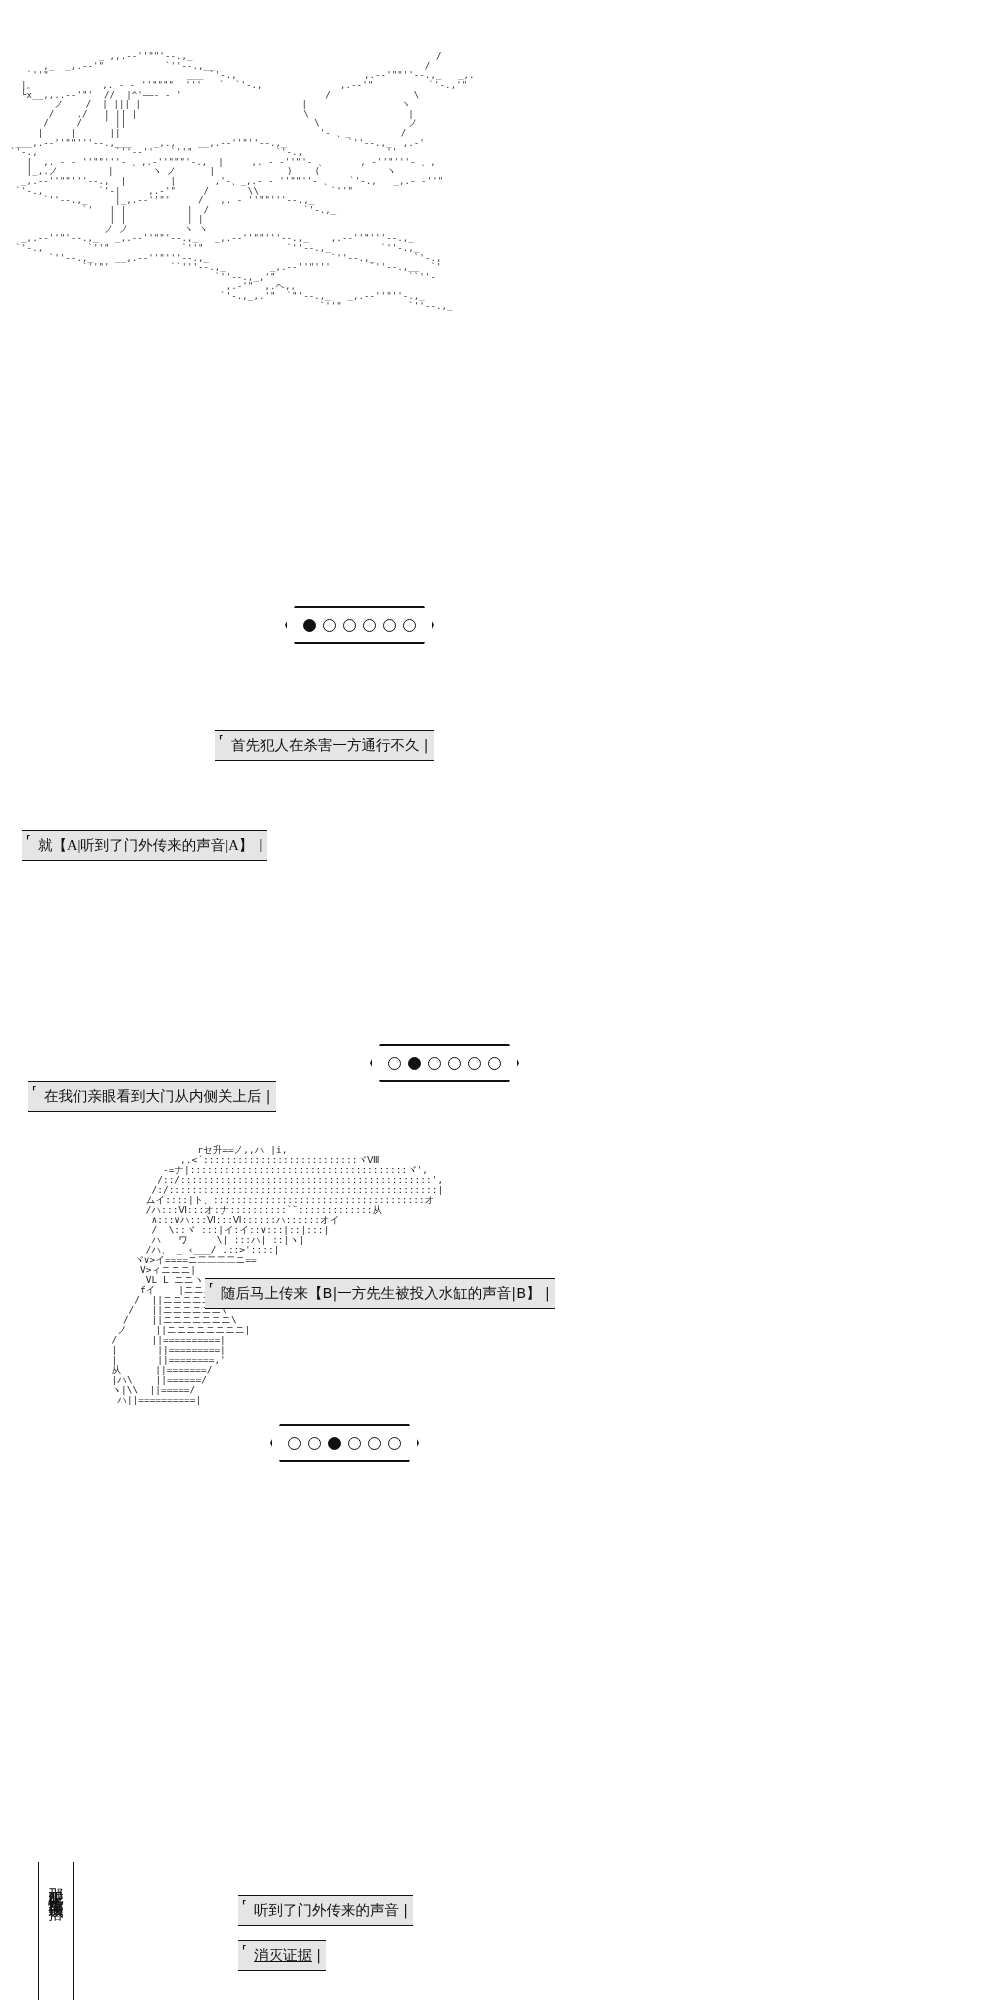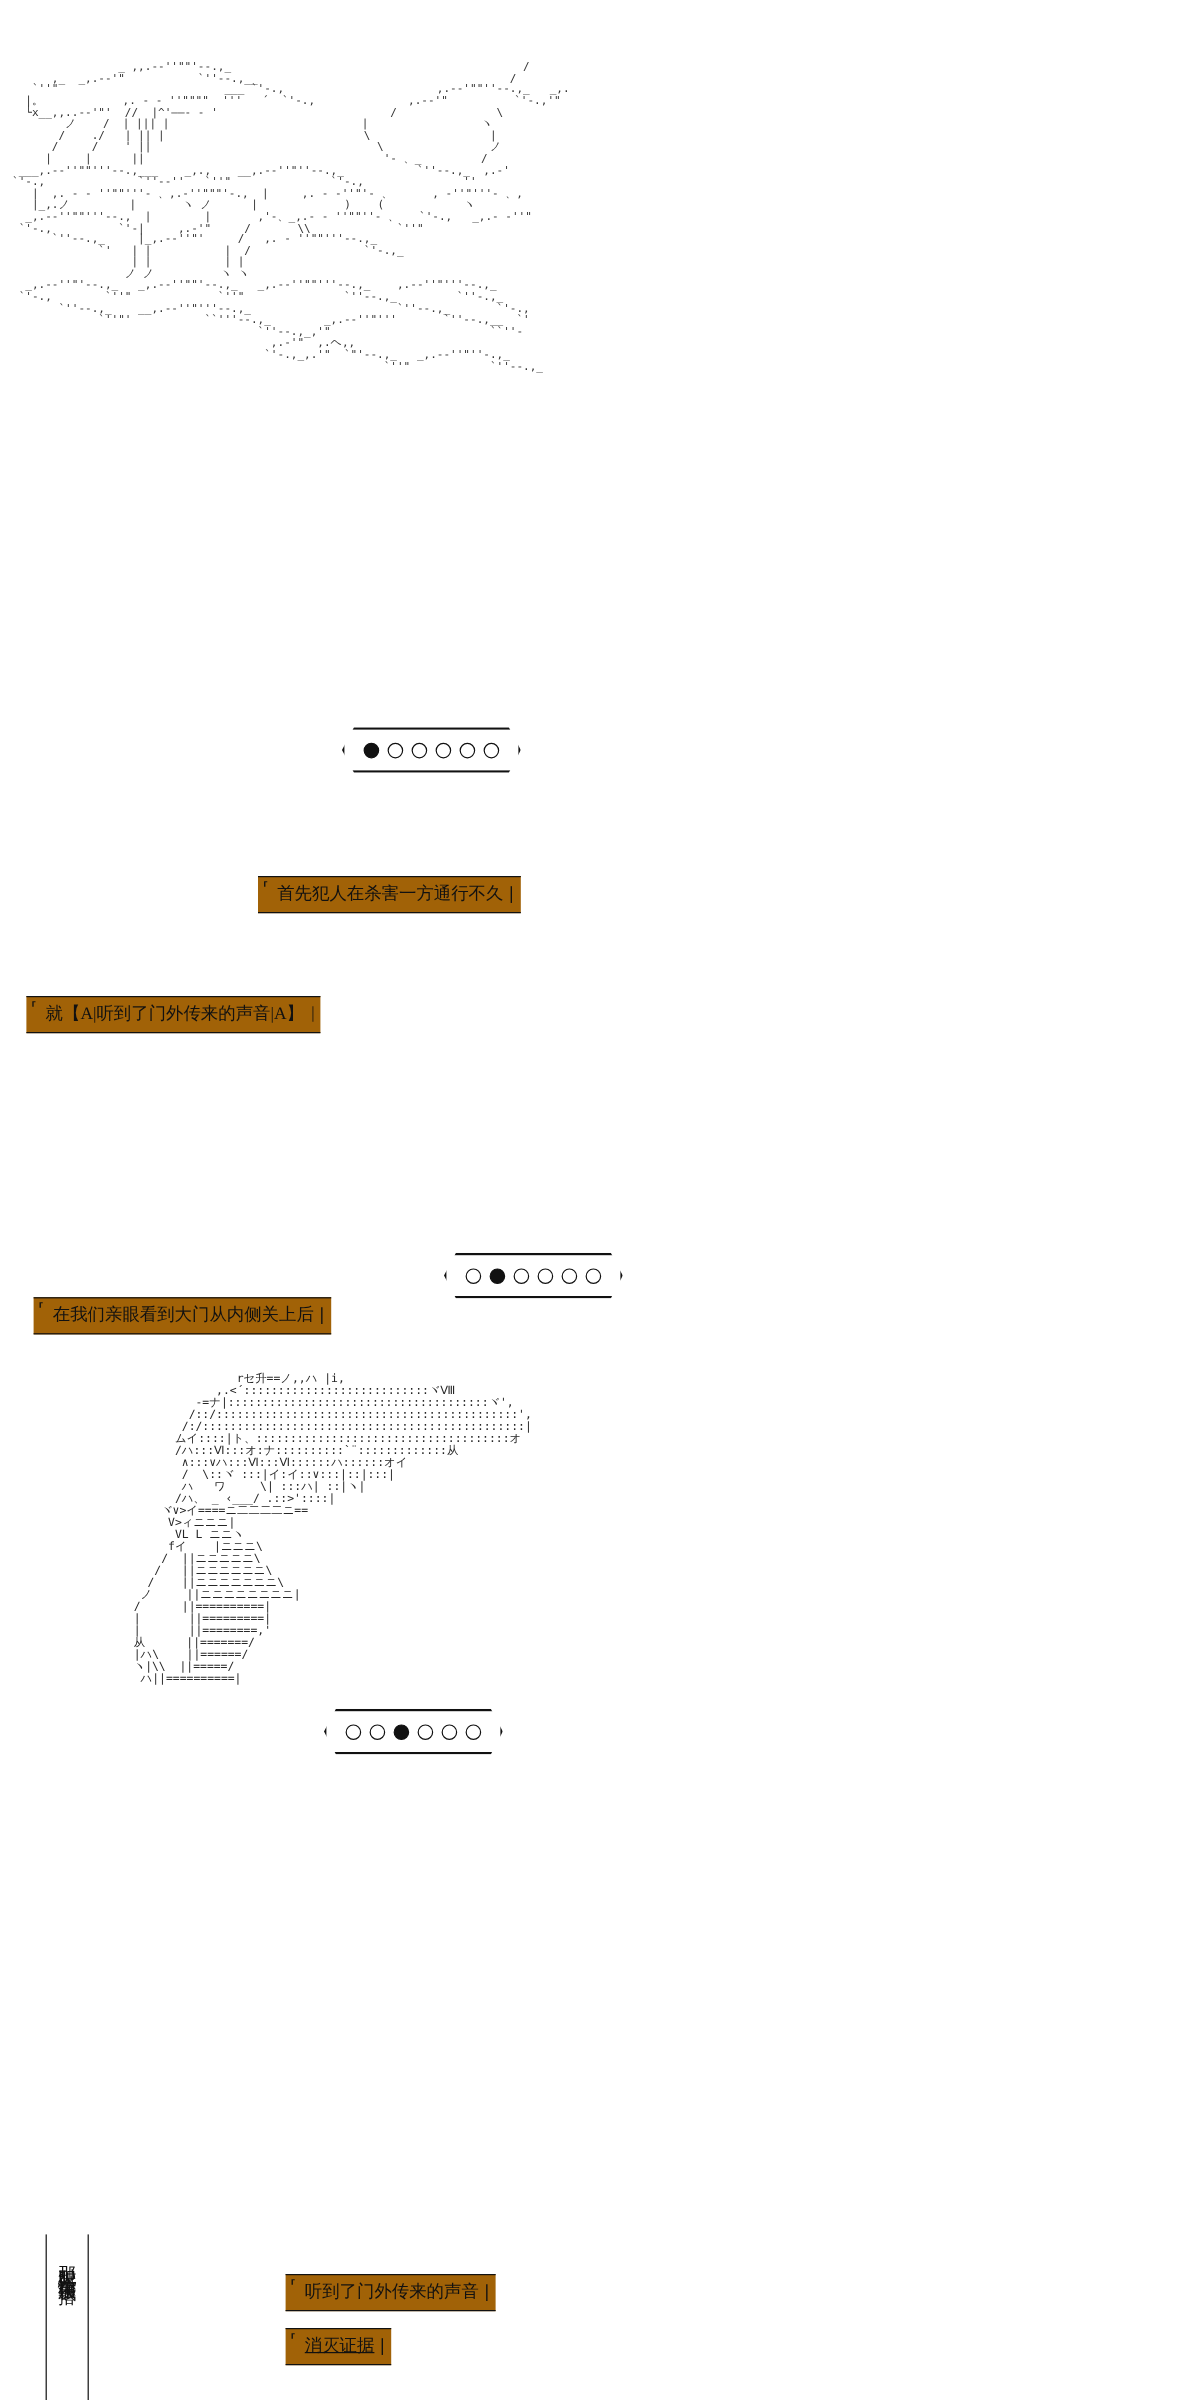--- a/index.html
+++ b/index.html
@@ -59,21 +59,21 @@
   
   .bubble{
     position:absolute;
     display:inline-block;
     white-space:nowrap;
     font-family:"DejaVu Sans","Liberation Sans",sans-serif;
     font-size:14.5px;
     line-height:22px;
     color:#111;
     padding:3px 14px 4px 16px;
-    background:#a16207;
+    background:#e5e5e5;
     border-top:1.4px solid #111;
     border-bottom:1.4px solid #111;
   }
   .bubble::before{
     content:"\2e22";
     position:absolute;left:2px;top:-1px;
     font-family:"DejaVu Sans Mono",monospace;
     font-size:13px;color:#111;
   }
   .bubble::after{
@@ -187,20 +187,21 @@
   <div class="meter" id="meter2">
     <span class="dot"></span>
     <span class="dot on"></span>
     <span class="dot"></span>
     <span class="dot"></span>
     <span class="dot"></span>
     <span class="dot"></span>
   </div>
 
   <div class="bubble" id="b3">在我们亲眼看到大门从内侧关上后</div>
+  <div class="bubble" id="b4">随后马上传来【B|一方先生被投入水缸的声音|B】</div>
 
   <div class="panel" id="panel3">
     
   </div>
 
   <div class="meter" id="meter3">
     <span class="dot"></span>
     <span class="dot"></span>
     <span class="dot on"></span>
     <span class="dot"></span>

